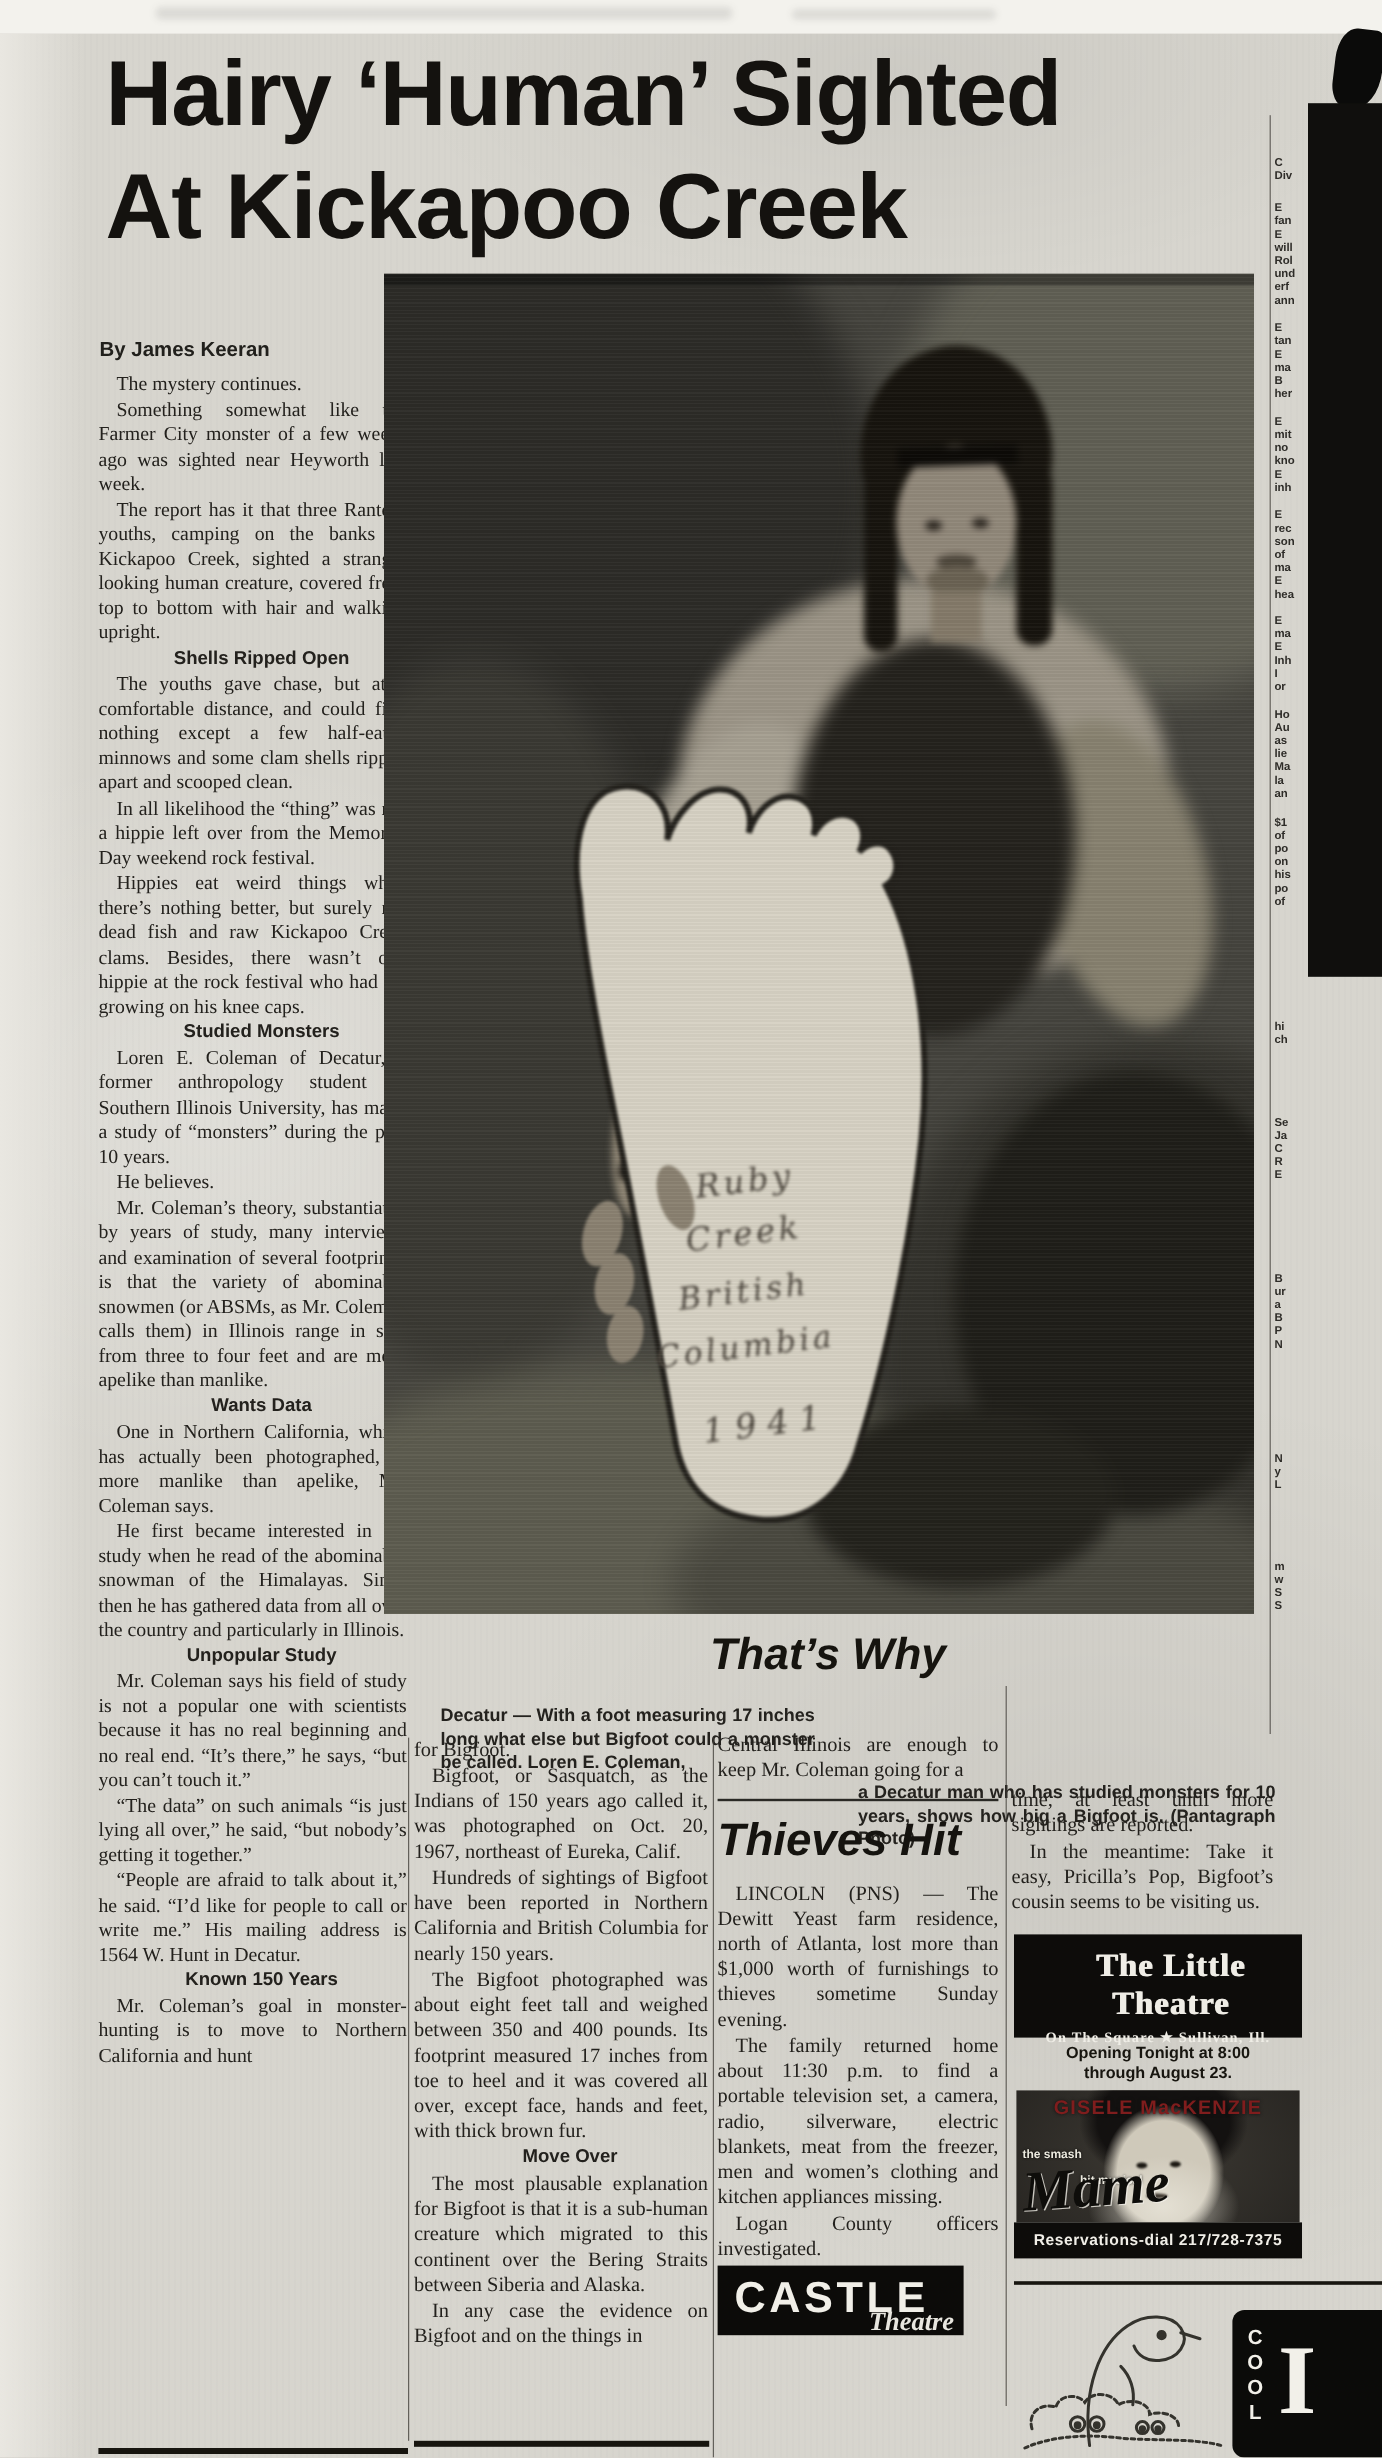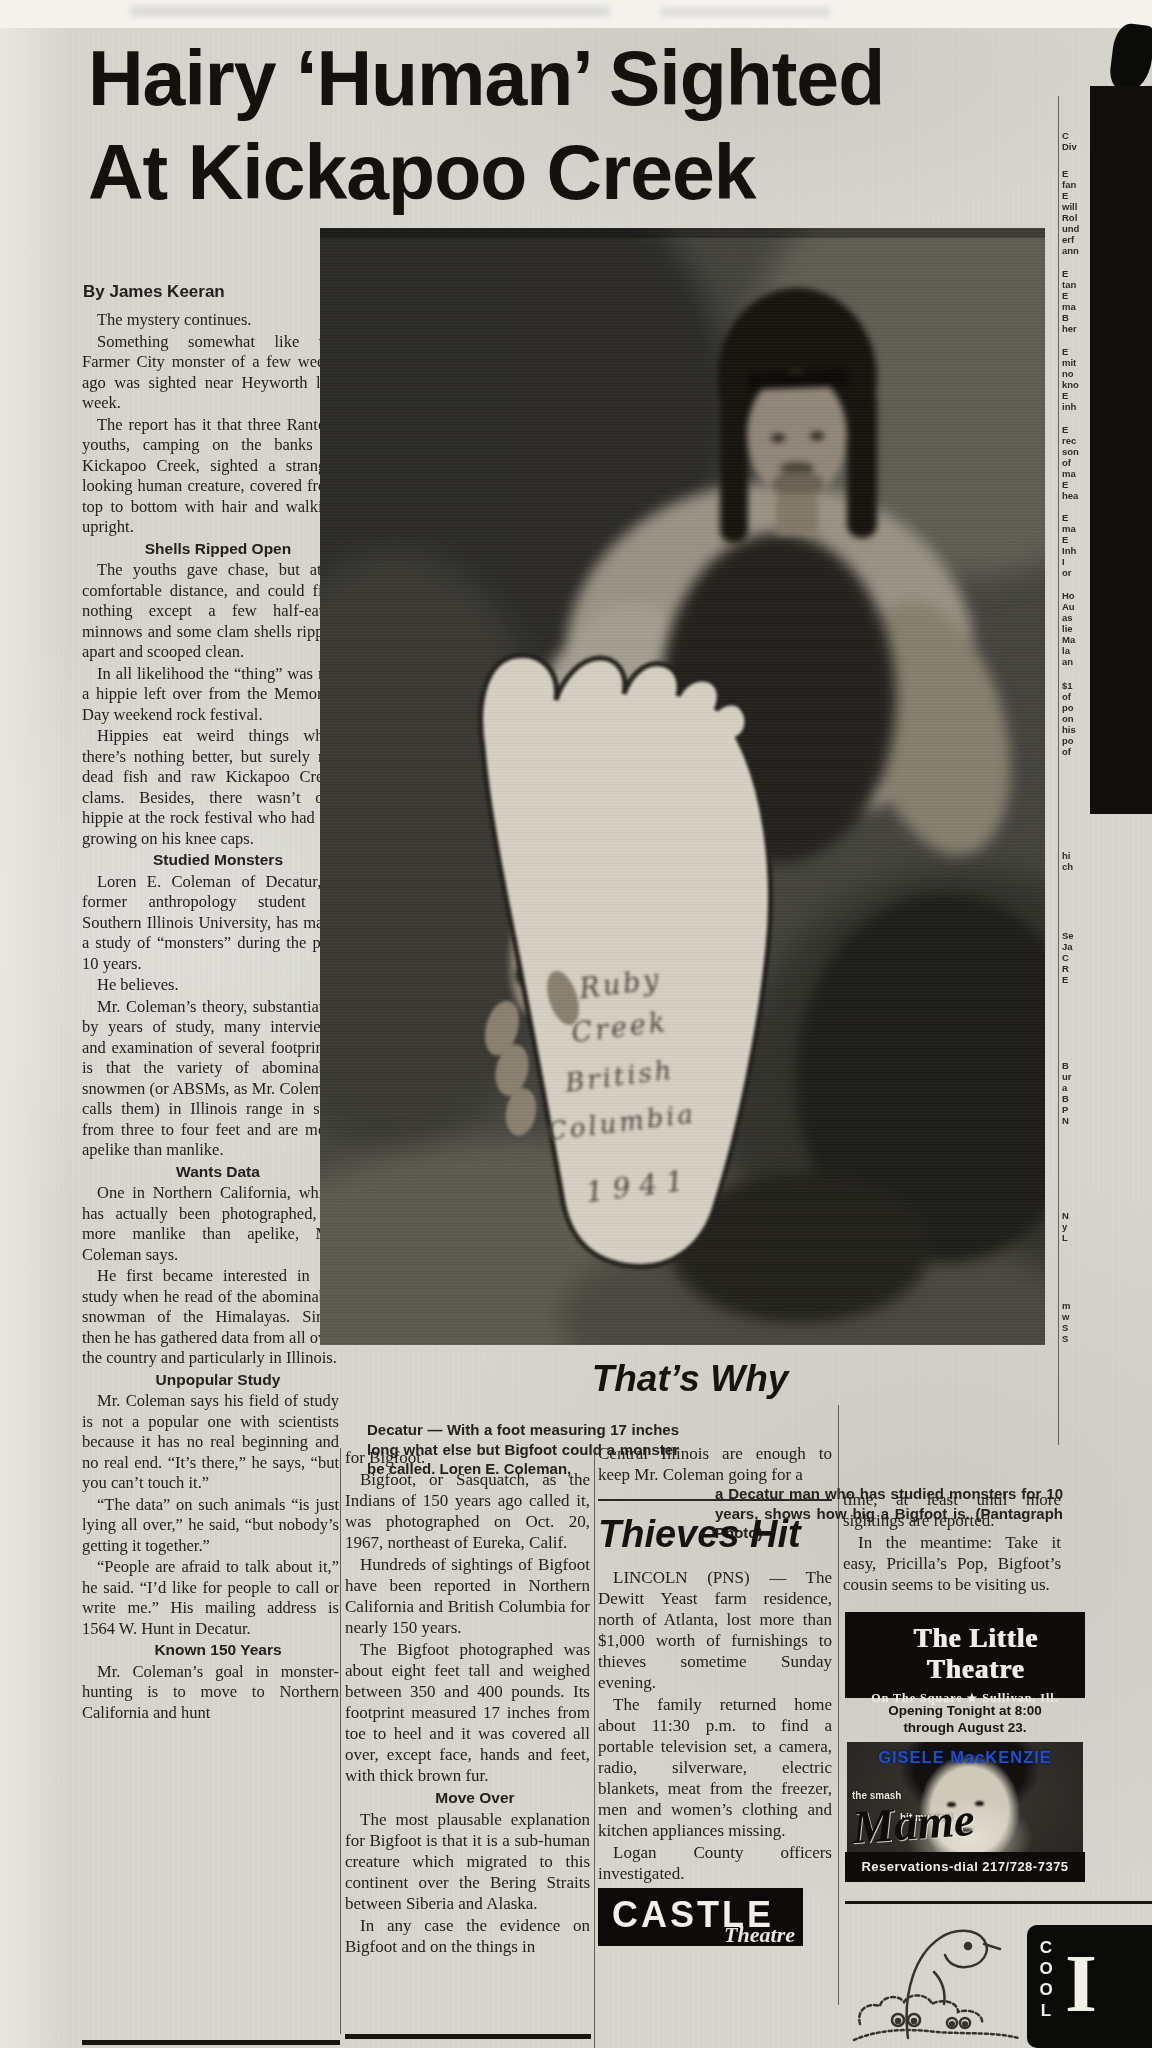--- a/index.html
+++ b/index.html
@@ -82,21 +82,21 @@
   .lt-photo{left:847px;top:1742px;width:236px;height:110px;overflow:hidden;
     background:
       radial-gradient(90px 60px at 52% 88%, rgba(230,226,214,0.9), rgba(230,226,214,0) 70%),
       radial-gradient(70px 78px at 52% 62%, #cfc9ba 0 55%, rgba(207,201,186,0) 72%),
       radial-gradient(95px 70px at 52% 24%, #131110 0 58%, rgba(19,17,16,0) 74%),
       radial-gradient(200px 140px at 50% 50%, #3c3933, #211f1c);}
   .lt-eye{width:9px;height:5px;background:#1c1913;border-radius:50%;filter:blur(1px);}
   .lt-mouth{width:18px;height:4px;background:#3e372e;border-radius:50%;filter:blur(1px);}
   .lt-star{left:847px;top:1748px;width:236px;text-align:center;
     font-family:"Liberation Sans",sans-serif;font-weight:bold;font-size:16.5px;
-    color:#1d4ed8;text-shadow:0 0 3px #111;letter-spacing:1px;}
+    color:#7f1d1d;text-shadow:0 0 3px #111;letter-spacing:1px;}
   .lt-tag{left:852px;width:70px;font-family:"Liberation Sans",sans-serif;font-weight:bold;
     font-size:10px;color:#eceadf;text-shadow:0 0 2px #000;line-height:12px;}
   .lt-title{left:852px;top:1796px;font-family:"Liberation Serif",serif;font-weight:bold;
     font-style:italic;font-size:47px;color:#0e0d0a;transform:rotate(-4deg);
     text-shadow:1px 1px 0 rgba(240,238,230,0.8);}
   .lt-resbar{left:845px;top:1852px;width:240px;height:30px;background:#0d0c0a;
     text-align:center;font-family:"Liberation Sans",sans-serif;font-weight:bold;
     font-size:13px;line-height:30px;color:#f0eee7;letter-spacing:0.5px;}
 
   

